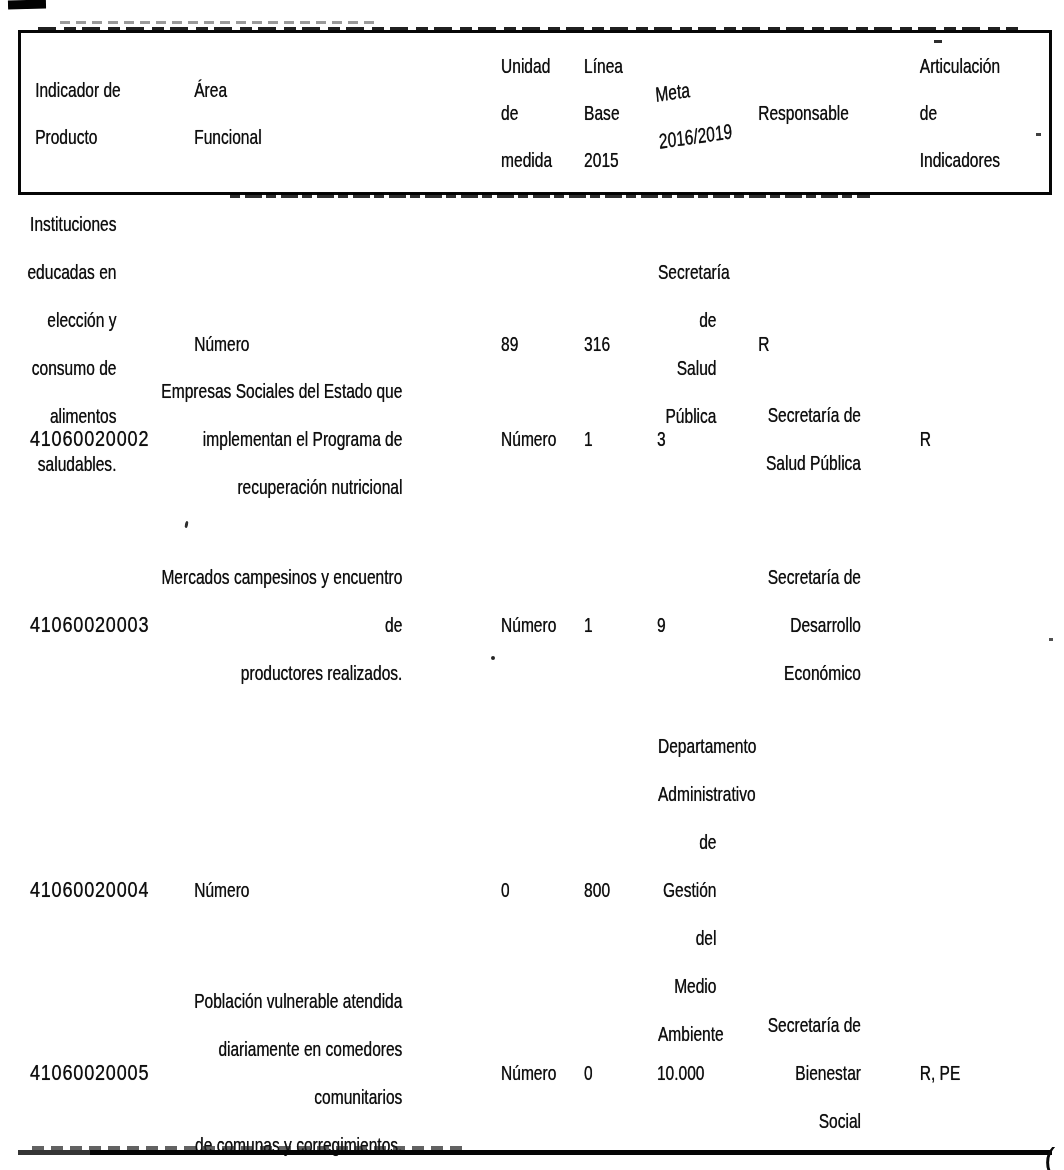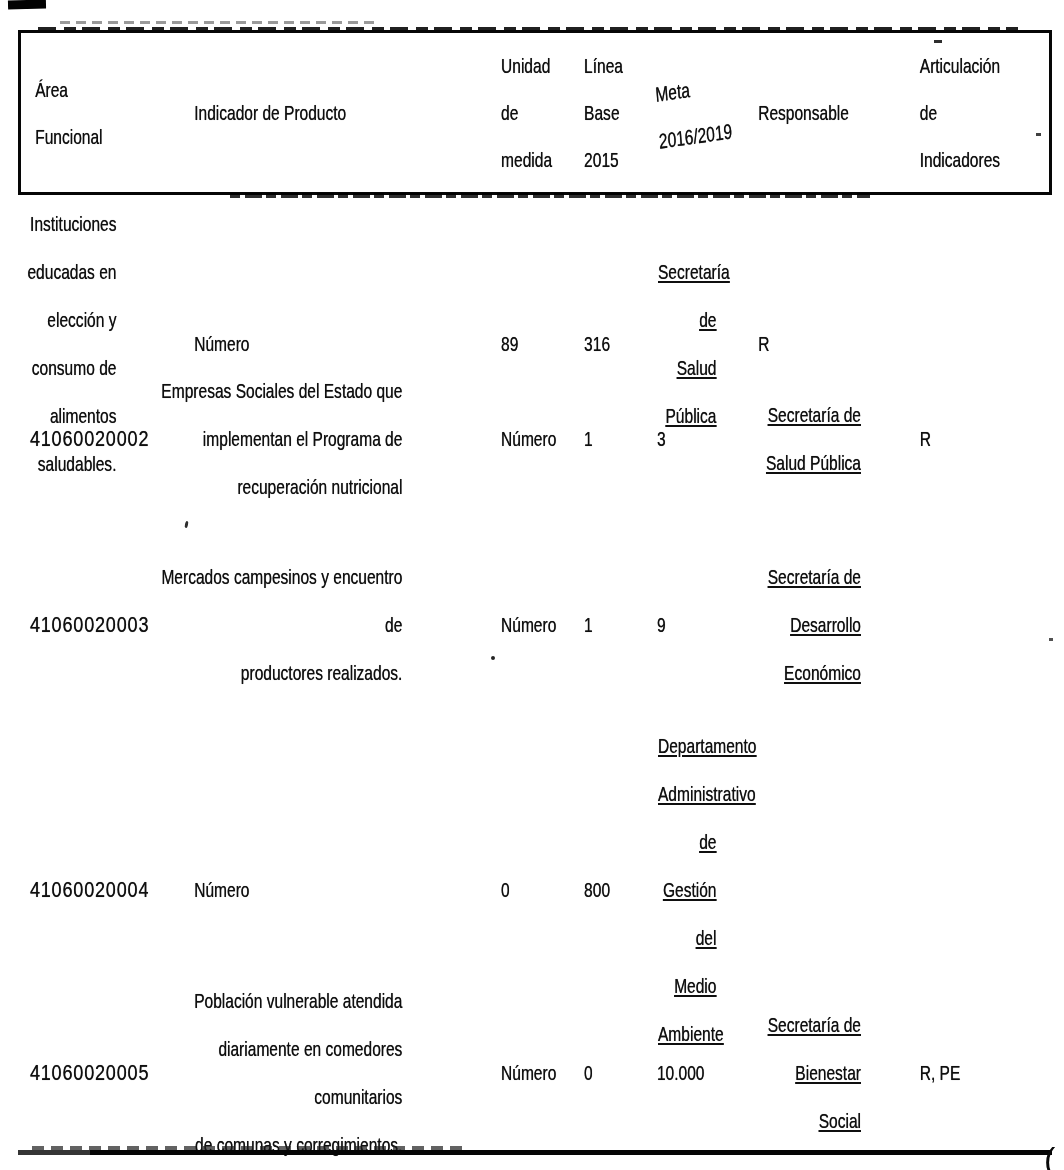--- a/index.html
+++ b/index.html
@@ -29,21 +29,21 @@
   .r5 { height:168px; }
   .sq {
     font-size:21px; line-height:48px; white-space:pre-line;
     transform:scaleX(0.74); transform-origin:50% 50%;
     text-shadow:0 0 1px rgba(15,15,15,0.85);
   }
   .ctr { }
   .left { text-align:right; }
   .left .sq { transform-origin:0 50%; }
   .ind { padding-left:3px; }
-  .resp { padding-left:13px;text-decoration:underline; }
+  .resp { padding-left:13px; }
   .code .sq { font-size:22px; transform:scaleX(0.82); letter-spacing:1px; }
   .tilt .sq { transform:scaleX(0.74) rotate(-6deg); }
   .hcell .sq { line-height:47px; }
   
   .smudge-tl { position:absolute; left:8px; top:0; width:38px; height:9px; background:#0a0a0a; transform:rotate(-1.5deg); }
   .noise-topline { position:absolute; left:38px; top:27px; width:980px; height:6px; opacity:.85;
     background:repeating-linear-gradient(90deg,#000 0 18px,transparent 18px 26px,#000 26px 38px,transparent 38px 44px); }
   .noise-topline2 { position:absolute; left:60px; top:21px; width:320px; height:3px; opacity:.55;
     background:repeating-linear-gradient(90deg,#444 0 10px,transparent 10px 16px); }
   .noise-underhead { position:absolute; left:230px; top:193px; width:640px; height:5px; opacity:.8;
@@ -68,25 +68,25 @@
   <div class="noise-topline2"></div>
   <div class="noise-topline"></div>
   <div class="tick1"></div>
   <div class="dot2"></div>
 
   <div class="tbl">
     <div class="hbox"></div>
 
     <div class="thead grid7">
       <div class="hcell ctr">
+          <div class="sq">Indicador de Producto</div>
+        </div>
+      <div class="hcell ctr">
           <div class="sq">Área
 Funcional</div>
-        </div>
-      <div class="hcell ctr">
-          <div class="sq">Indicador de Producto</div>
         </div>
       <div class="hcell ctr">
           <div class="sq">Unidad
 de
 medida</div>
         </div>
       <div class="hcell ctr">
           <div class="sq">Línea
 Base
 2015</div>

